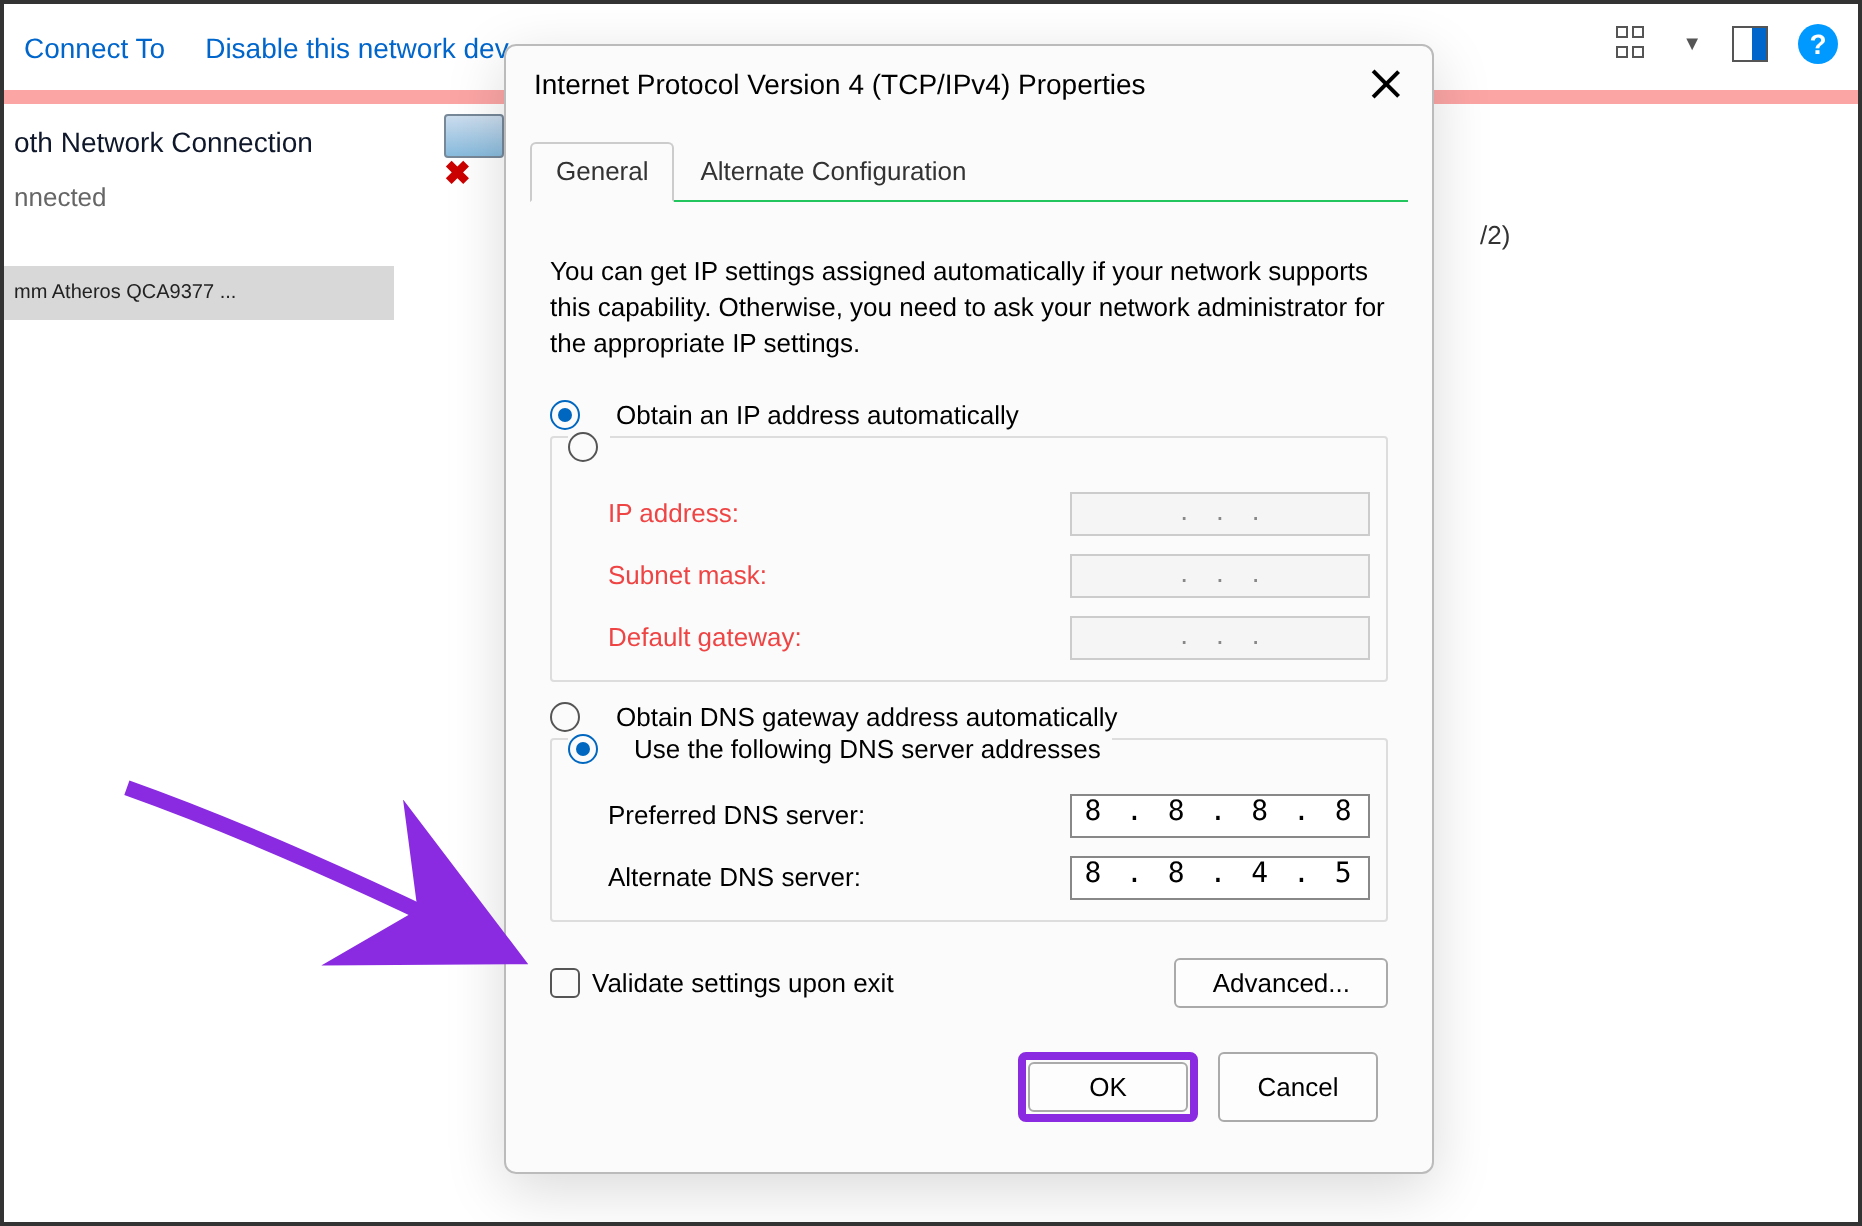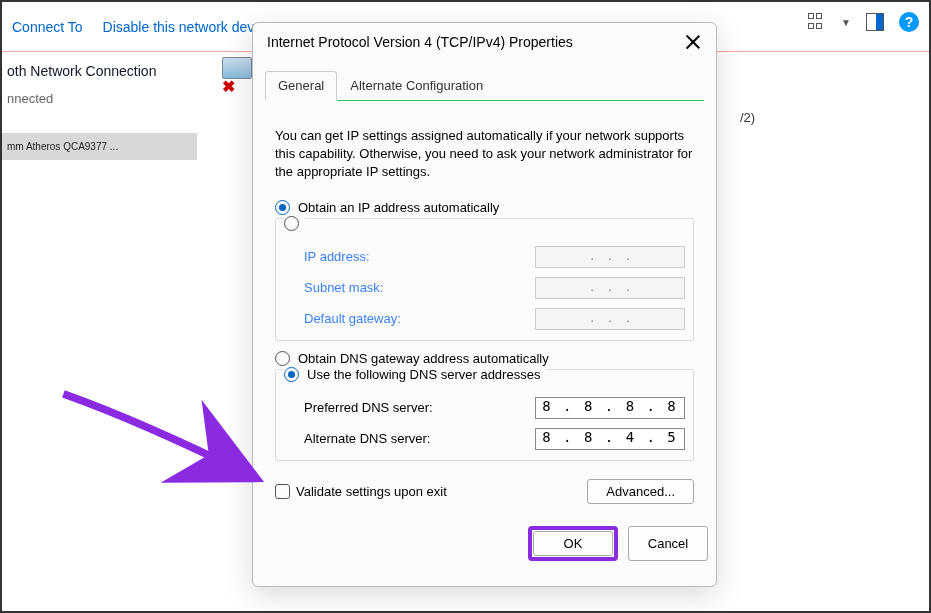--- a/index.html
+++ b/index.html
@@ -1,20 +1,20 @@
 <!DOCTYPE html>
 <html><head>
   <meta charset="utf-8">
   <style>
     * { box-sizing: border-box; margin: 0; padding: 0; font-family: "Segoe UI", Tahoma, sans-serif; }
     body { width: 931px; height: 613px; background: #fff; position: relative; overflow: hidden; border: 2px solid #333; }
     
     
     .bg-window { position: absolute; top: 0; left: 0; right: 0; bottom: 0; }
-    .bg-toolbar { position: absolute; top: 0; left: 0; right: 0; height: 50px; border-bottom: 1px solid #fca5a5; display: flex; align-items: center; padding: 0 10px; }
+    .bg-toolbar { position: absolute; top: 0; left: 0; right: 0; height: 50px; border-bottom: 7px solid #fca5a5; display: flex; align-items: center; padding: 0 10px; }
     .bg-toolbar-link { color: #0066cc; font-size: 14px; margin-right: 20px; cursor: pointer; }
     .bg-toolbar-right { position: absolute; right: 10px; top: 10px; display: flex; align-items: center; gap: 15px; }
     .bg-icon-view { width: 18px; height: 18px; display: flex; flex-wrap: wrap; gap: 2px; }
     .bg-icon-view span { width: 6px; height: 6px; border: 1px solid #555; }
     .bg-dropdown { font-size: 10px; color: #555; }
     .bg-icon-panel { width: 18px; height: 18px; border: 1px solid #555; position: relative; }
     .bg-icon-panel::after { content: ""; position: absolute; right: 0; top: 0; width: 7px; height: 100%; background: #0066cc; }
     .bg-icon-help { width: 20px; height: 20px; border-radius: 50%; background: #0099ff; color: #fff; text-align: center; line-height: 20px; font-size: 14px; font-weight: bold; }
     
     .bg-content { position: absolute; top: 55px; left: 0; font-size: 14px; }
@@ -35,42 +35,42 @@
     .dlg-close::before { transform: rotate(45deg); }
     .dlg-close::after { transform: rotate(-45deg); }
     
     .tab-strip { display: flex; margin: 12px 12px; border-bottom: 1px solid #22c55e; }
     .tab { padding: 6px 12px; font-size: 13px; color: #333; border: 1px solid transparent; cursor: pointer; }
     .tab.active { border: 1px solid #ccc; border-bottom: 1px solid #fbfbfb; background: #fbfbfb; border-radius: 3px 3px 0 0; margin-bottom: -1px; }
     
     .dlg-body { padding: 14px 22px 10px 22px; font-size: 13px; color: #000; }
     .intro { line-height: 1.4; margin-bottom: 18px; }
     
-    .radio-row { display: flex; align-items: center; gap: 8px; margin: 6px 0; }
+    .radio-row { display: flex; align-items: center; gap: 18px; margin: 6px 0; }
     .radio { width: 15px; height: 15px; border-radius: 50%; border: 1px solid #555; position: relative; flex-shrink: 0; cursor: pointer; }
     .radio.selected { border-color: #0067c0; }
     .radio.selected::after { content: ""; position: absolute; left: 3px; top: 3px; width: 7px; height: 7px; background: #0067c0; border-radius: 50%; }
     
     .fieldset { border: 1px solid transparent; padding: 2px 0 10px 8px; margin-bottom: 10px; }
     .fieldset.boxed { border: 1px solid #ddd; border-radius: 2px; padding: 0 8px 10px 8px; margin-top: -3px; }
     .fieldset.boxed .radio-row:first-child { margin-top: -9px; background: #fbfbfb; display: inline-flex; padding-right: 6px; }
     
     .field-row { display: flex; align-items: center; justify-content: space-between; margin: 9px 0 0 20px; }
     .field-label { font-size: 13px; }
-    .field-label.disabled { color: #3b82f6; }
+    .field-label.disabled { color: #ef4444; }
     .ip-input { width: 150px; height: 22px; border: 1px solid #888; background: #fff; font-family: monospace; font-size: 14px; text-align: center; letter-spacing: 2px; padding: 0 4px; }
     .ip-input.disabled { background: #f5f5f5; border-color: #ccc; color: #aaa; }
     .ip-dots { color: #888; letter-spacing: 14px; padding-left: 14px; }
     
     .bottom-row { display: flex; justify-content: space-between; align-items: center; margin-top: 18px; }
     .checkbox-row { display: flex; align-items: center; gap: 6px; }
     .checkbox { width: 15px; height: 15px; border: 1px solid #555; border-radius: 3px; cursor: pointer; }
     .btn { padding: 4px 18px; border: 1px solid #aaa; background: #fdfdfd; font-size: 13px; border-radius: 3px; cursor: pointer; }
     
-    .dlg-footer { display: flex; justify-content: flex-end; gap: 10px; padding: 12px 8px; }
+    .dlg-footer { display: flex; justify-content: flex-end; gap: 10px; padding: 12px 27px; }
     .btn-ok-wrap { border: 4px solid #8a2be2; border-radius: 4px; padding: 1px; }
     .btn-footer { width: 80px; padding: 4px 0; text-align: center; border: 1px solid #aaa; background: #fdfdfd; font-size: 13px; border-radius: 3px; cursor: pointer; }
     
     
     .arrow { position: absolute; left: 35px; top: 385px; width: 250px; height: 120px; pointer-events: none; }
     .arrow svg { width: 100%; height: 100%; overflow: visible; }
   </style>
 </head>
 <body>
 

